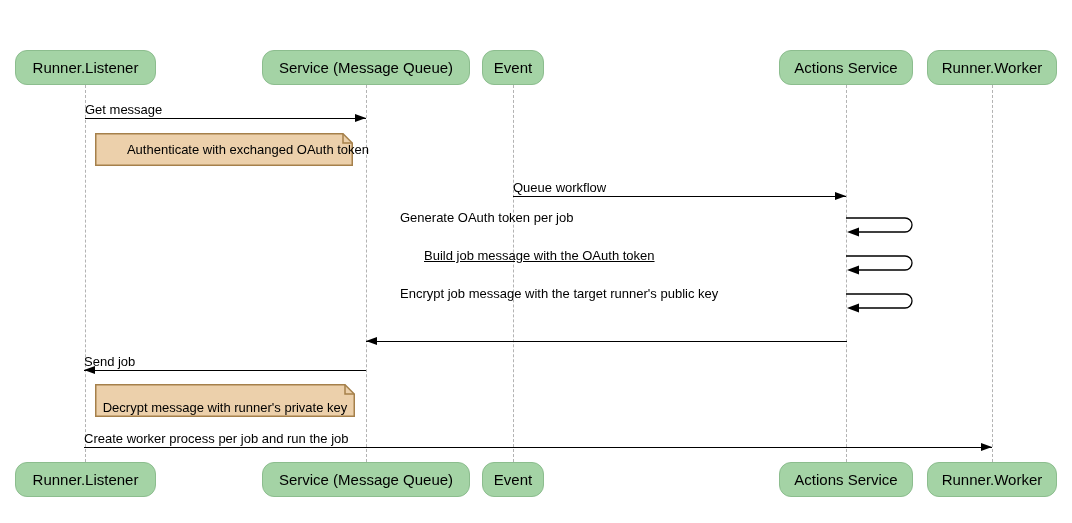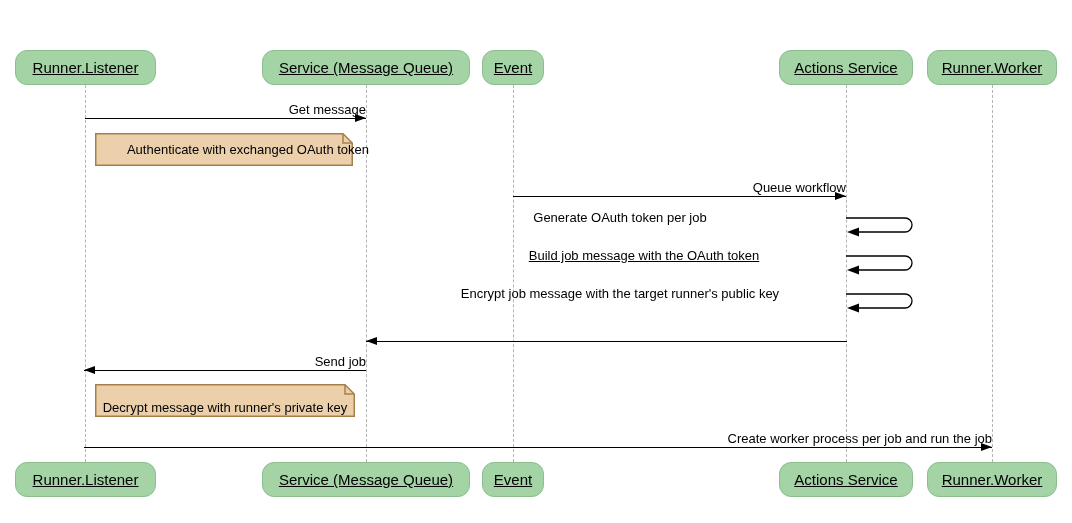--- a/index.html
+++ b/index.html
@@ -8,30 +8,30 @@
     font-family:"Liberation Sans", sans-serif; color:#000; overflow:hidden;
   }
   .title {
     position:absolute; left:0; top:11px; width:100%; text-align:center;
     font-size:15.5px; font-weight:bold;
   }
   .participant {
     position:absolute; height:35px; box-sizing:border-box;
     background:#a4d3a5; border:1px solid #8cbd8e; border-radius:12px;
     display:flex; align-items:center; justify-content:center;
-    font-size:15px; white-space:nowrap;text-decoration:underline;
+    font-size:15px; white-space:nowrap;
   }
   .lifeline {
     position:absolute; width:0; border-left:1px dashed #b3b3b3;
   }
   .msg-label {
-    position:absolute; font-size:13px; text-align:right; white-space:nowrap;
+    position:absolute; font-size:13px; text-align:left; white-space:nowrap;
     line-height:14px;
   }
-  .msg-label.right { text-align:center; }
+  .msg-label.right { text-align:left; }
   .msg-line {
     position:absolute; height:0; border-top:1px solid #000;
   }
   .arrow-right {
     position:absolute; width:0; height:0;
     border-top:4.5px solid transparent; border-bottom:4.5px solid transparent;
     border-left:11px solid #000;
   }
   .arrow-left {
     position:absolute; width:0; height:0;

